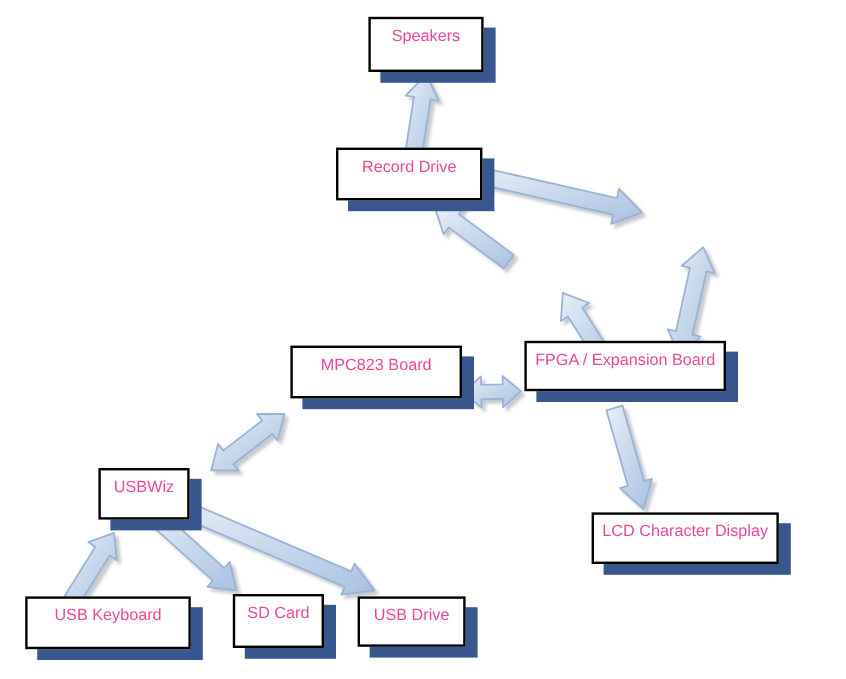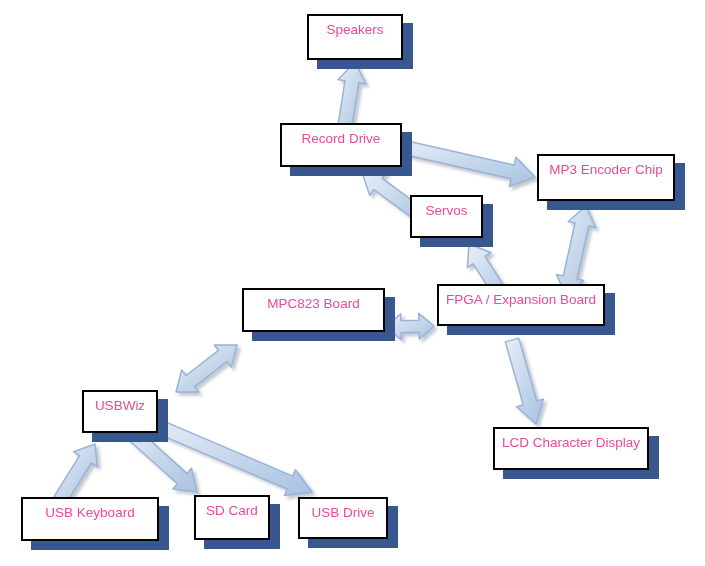--- a/index.html
+++ b/index.html
@@ -64,22 +64,20 @@
         <polygon points="176.0,392.0 198.8,392.1 194.5,386.6 227.0,361.5 231.3,367.1 237.0,345.0 214.2,344.9 218.5,350.4 186.0,375.5 181.7,369.9" class="arrow"></polygon>
         <polygon points="505.3,341.9 523.2,404.8 516.5,406.7 536.0,424.0 543.4,399.0 536.7,400.9 518.7,338.1" class="arrow"></polygon>
         <polygon points="65.9,503.7 91.4,463.0 97.3,466.7 95.0,444.0 73.6,451.8 79.5,455.6 54.1,496.3" class="arrow"></polygon>
         <polygon points="121.3,433.2 177.5,483.8 172.8,489.0 197.0,492.0 191.5,468.2 186.8,473.4 130.7,422.8" class="arrow"></polygon>
         <polygon points="145.3,428.4 287.2,489.0 284.4,495.5 312.0,492.0 295.4,469.7 292.7,476.1 150.7,415.6" class="arrow"></polygon>
       </g>
   </svg>
   <div class="node-layer" id="node-layer">
       <div class="node" style="left: 307px; top: 14px; width: 96px; height: 46px;"><span class="node-label">Speakers</span></div>
       <div class="node" style="left: 280px; top: 123px; width: 122px; height: 44px;"><span class="node-label">Record Drive</span></div>
-      <div class="node" style="left: 537px; top: 154px; width: 138px; height: 47px;"><span class="node-label">MP3 Encoder Chip</span></div>
-      <div class="node" style="left: 410px; top: 195px; width: 73px; height: 43px;"><span class="node-label">Servos</span></div>
       <div class="node" style="left: 242px; top: 288px; width: 143px; height: 44px;"><span class="node-label">MPC823 Board</span></div>
       <div class="node" style="left: 437px; top: 284px; width: 168px; height: 42px;"><span class="node-label">FPGA / Expansion Board</span></div>
       <div class="node" style="left: 82px; top: 390px; width: 76px; height: 43px;"><span class="node-label">USBWiz</span></div>
       <div class="node" style="left: 493px; top: 427px; width: 156px; height: 43px;"><span class="node-label">LCD Character Display</span></div>
       <div class="node" style="left: 21px; top: 497px; width: 138px; height: 44px;"><span class="node-label">USB Keyboard</span></div>
       <div class="node" style="left: 181px; top: 495px; width: 76px; height: 45px; margin-left: 13px;"><span class="node-label">SD Card</span></div>
       <div class="node" style="left: 298px; top: 497px; width: 90px; height: 42px;"><span class="node-label">USB Drive</span></div>
     </div>
 </div>
 

